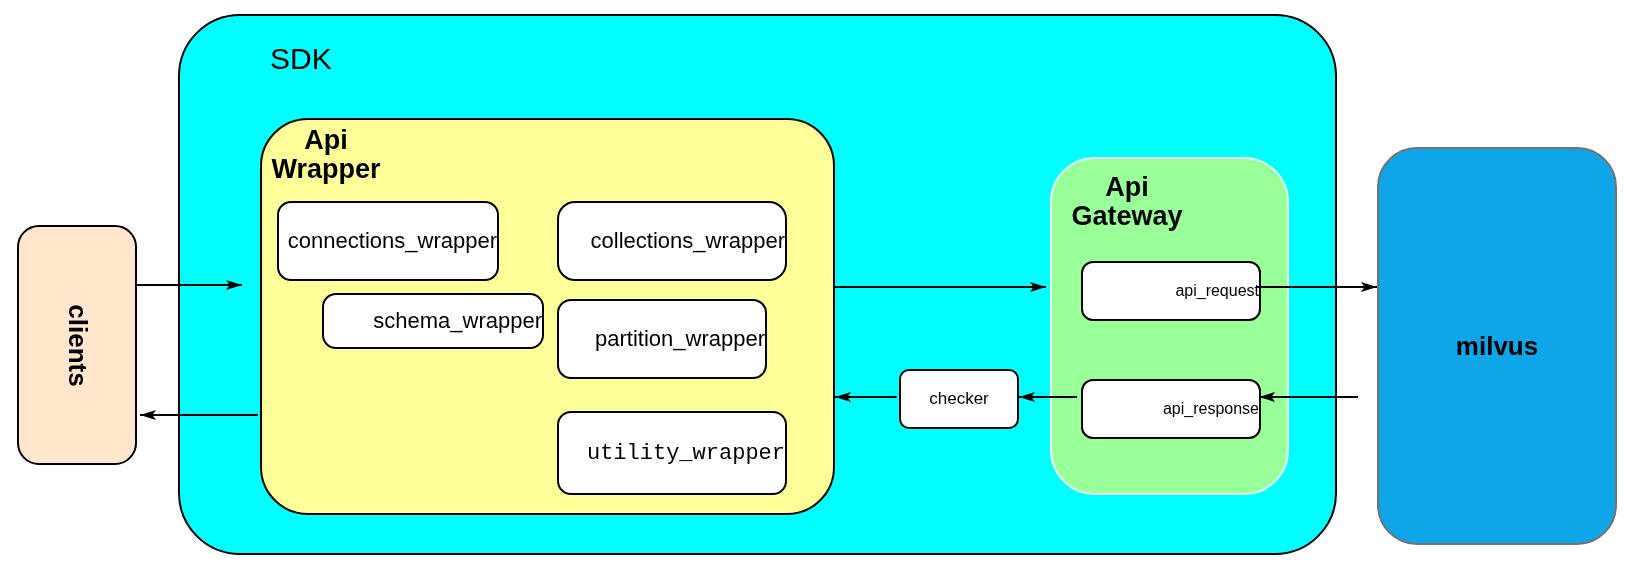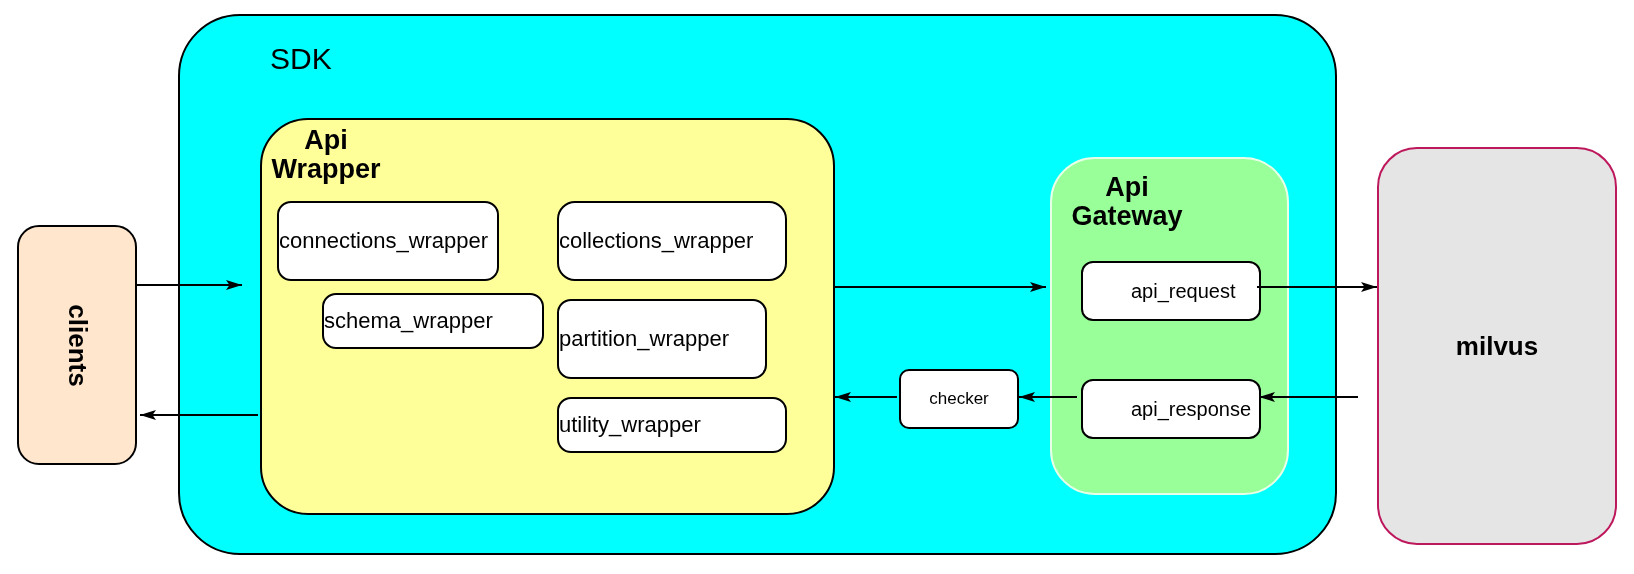--- a/index.html
+++ b/index.html
@@ -45,38 +45,38 @@
     left: 870px; top: 141px; width: 239px; height: 338px;
     background: #99FF99; border: 2px solid #E6FFE6; border-radius: 45px;
   }
   .gateway-label {
     left: 10px; top: 14px; width: 130px; text-align: center;
     font-weight: bold; font-size: 27px; line-height: 29px;
     white-space: pre-line;
   }
   .milvus {
     left: 1377px; top: 147px; width: 240px; height: 398px;
-    background: #e5e5e5; border: 2px solid #be185d; border-radius: 40px;
+    background: #0ea5e9; border: 2px solid #737373; border-radius: 40px;
     display: flex; align-items: center; justify-content: center;
     font-weight: bold; font-size: 26px;
   }
 
   
   .node {
     background: #ffffff; border: 2px solid #000; border-radius: 14px;
-    display: flex; align-items: center; justify-content: flex-start;
+    display: flex; align-items: center; justify-content: flex-end;
     font-size: 22px; white-space: nowrap;
   }
-  .node.gw { border-radius: 12px; font-size: 20px; padding-left: 48px; }
+  .node.gw { border-radius: 12px; font-size: 16px; padding-left: 48px; }
   .m0 { left: 15px;  top: 81px;  width: 222px; height: 80px; }
   .m1 { left: 295px; top: 81px;  width: 230px; height: 80px; border-radius: 18px; }
   .m2 { left: 15px;  top: 173px; width: 222px; height: 56px; margin-left: 45px; }
   .m3 { left: 295px; top: 179px; width: 210px; height: 80px; }
   .m4 { left: 15px;  top: 277px; width: 222px; height: 80px; }
-  .m5 { left: 295px; top: 277px; width: 230px; height: 56px; }
+  .m5 { left: 295px; top: 291px; width: 230px; height: 84px; font-family: Liberation Mono, monospace; }
   .checker {
     left: 719px; top: 353px; width: 120px; height: 60px;
     background: #fff; border: 2px solid #000; border-radius: 10px;
     display: flex; align-items: center; justify-content: center;
     font-size: 17px;
   }
   .gw-request  { left: 29px; top: 102px; width: 180px; height: 60px; }
   .gw-response { left: 29px; top: 212px; width: 180px; height: 60px; margin-top: 8px; }
 
   .arrows {

